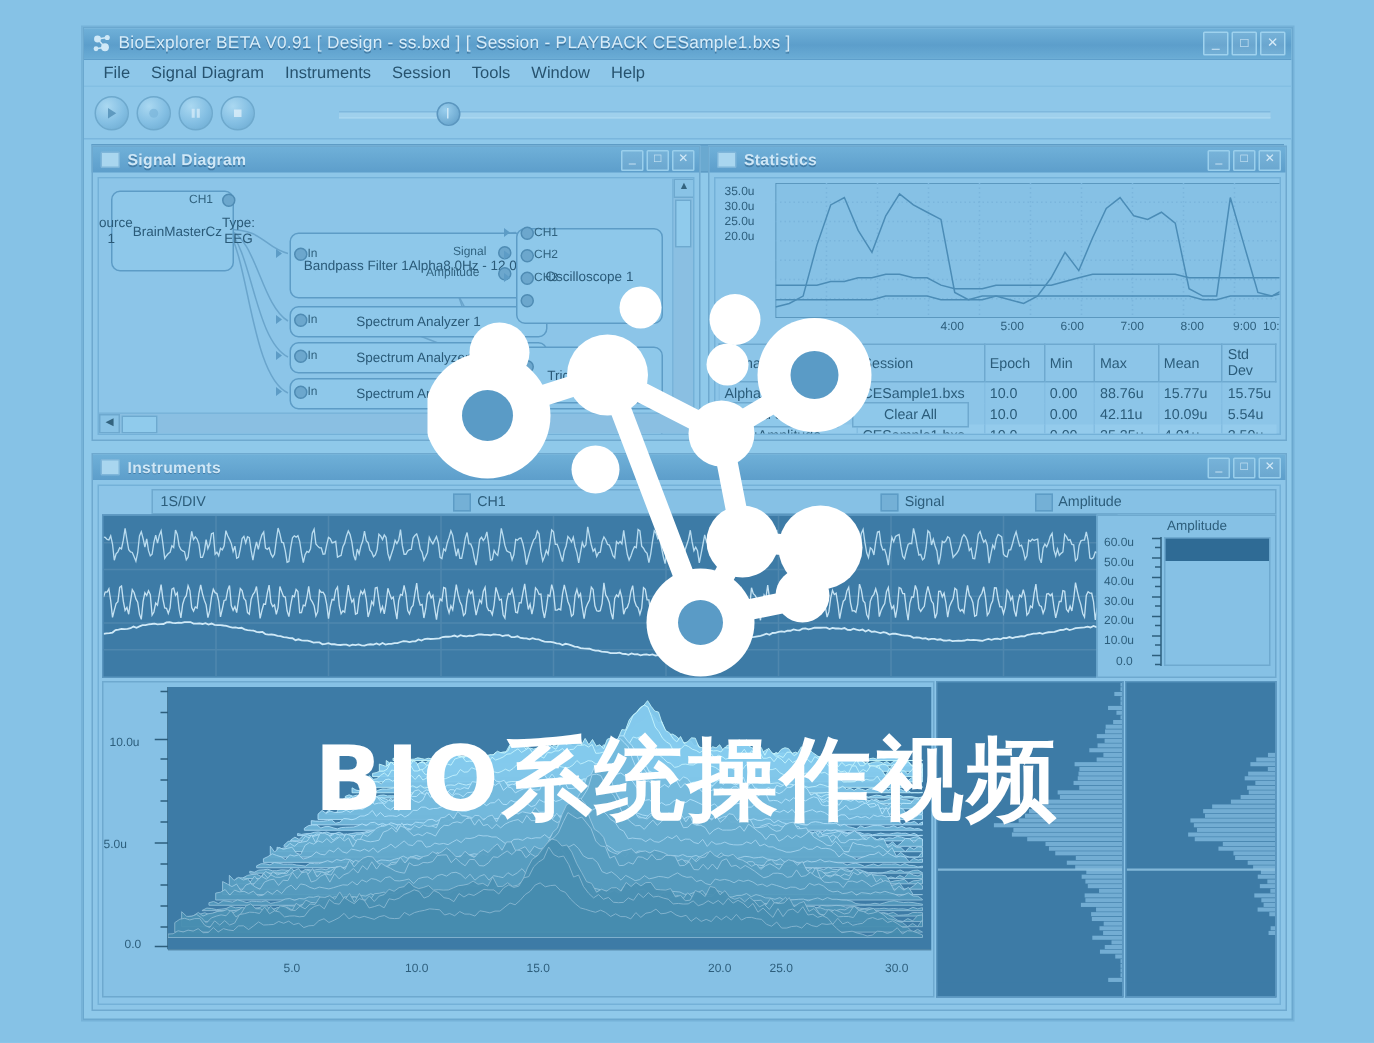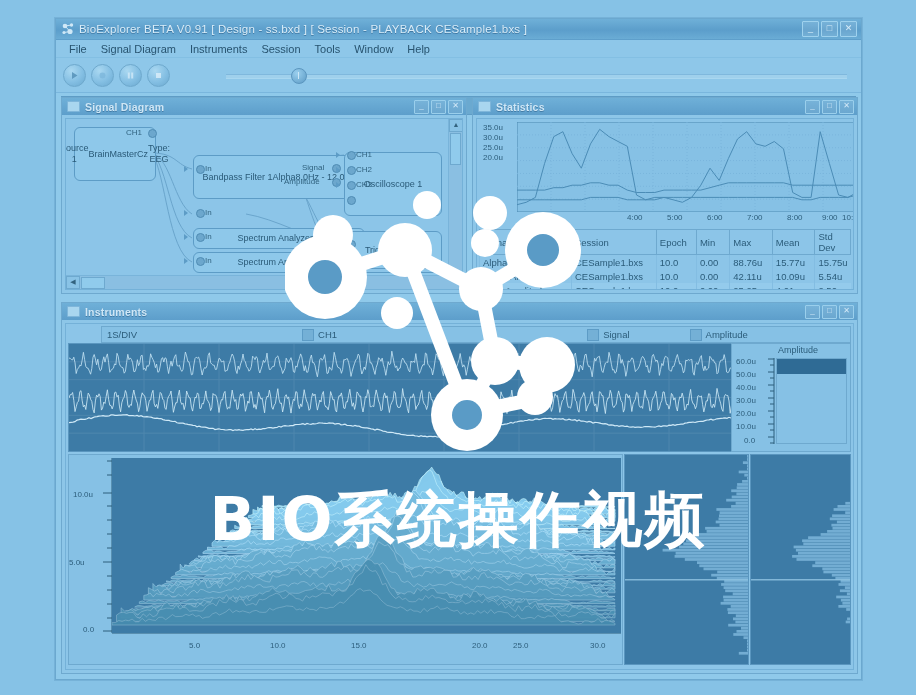--- a/index.html
+++ b/index.html
@@ -324,20 +324,23 @@
             <span>8.0Hz - 12.0Hz</span>
           </div>
           <span class="arrow" style="left:118px;top:47px;"></span>
           <span class="port" style="left:130px;top:46px;"></span>
           <span class="port-lbl" style="left:139px;top:45px;">In</span>
           <span class="port-lbl" style="left:236px;top:44px;">Signal</span>
           <span class="port" style="left:266px;top:45px;"></span>
           <span class="port-lbl" style="left:218px;top:58px;">Amplitude</span>
           <span class="port" style="left:266px;top:59px;"></span>
 
+          <div class="node" style="left:127px;top:85px;width:170px;height:19px;">
+            <span>Spectrum Analyzer 1</span>
+          </div>
           <span class="arrow" style="left:118px;top:91px;"></span>
           <span class="port" style="left:130px;top:90px;"></span>
           <span class="port-lbl" style="left:139px;top:89px;">In</span>
 
           <div class="node" style="left:127px;top:109px;width:170px;height:19px;">
             <span>Spectrum Analyzer 2</span>
           </div>
           <span class="arrow" style="left:118px;top:115px;"></span>
           <span class="port" style="left:130px;top:114px;"></span>
           <span class="port-lbl" style="left:139px;top:113px;">In</span>
@@ -476,20 +479,24 @@
                 <td>10.0</td>
                 <td>0.00</td>
                 <td>25.25u</td>
                 <td>4.01u</td>
                 <td>2.50u</td>
               </tr>
             </tbody>
           </table>
         </div>
 
+        <div id="stat-buttons">
+          <span class="sbtn">Add Signal</span>
+          <span class="sbtn">Clear All</span>
+        </div>
       </div>
     </div>
 
     <div class="child-win" id="inst-win" style="left:5px;top:283px;width:795px;height:370px;">
       <div class="child-title">
         <span class="doc-icon"></span>
         <span class="ct-text">Instruments</span>
         <span class="ct-btns">
           <span class="ct-btn">_</span>
           <span class="ct-btn">□</span>

